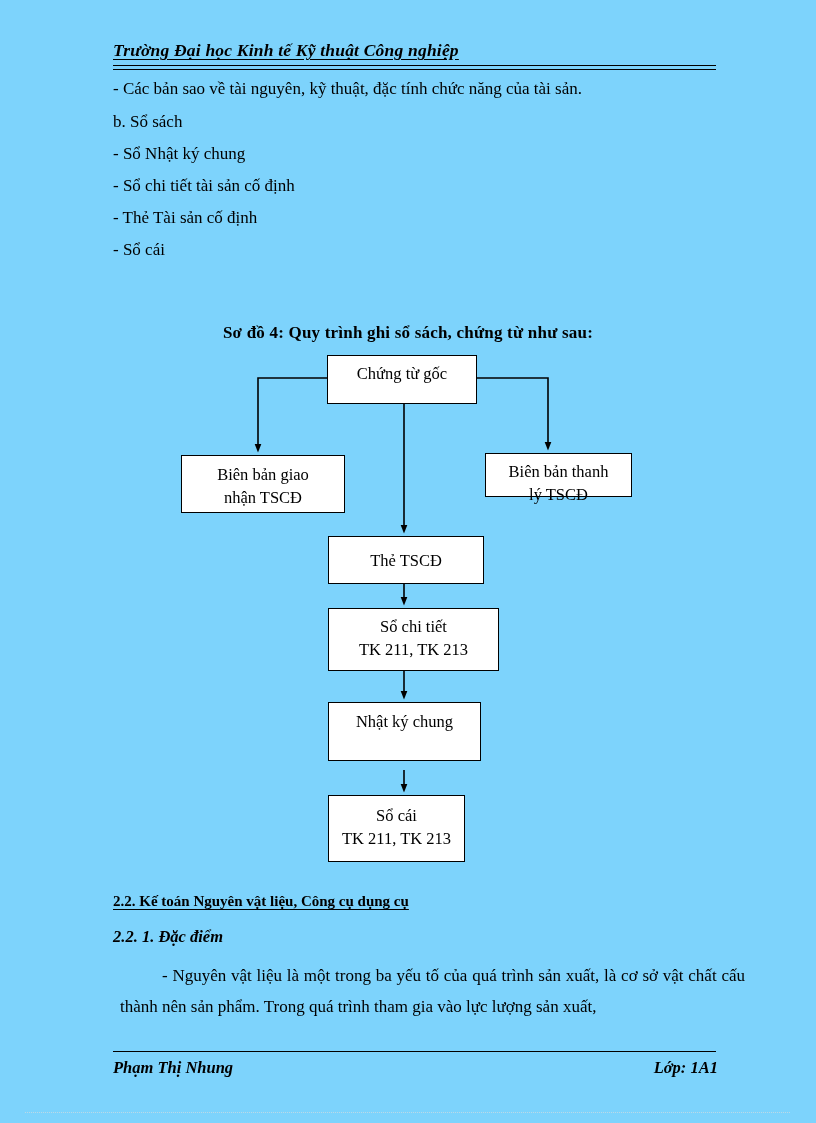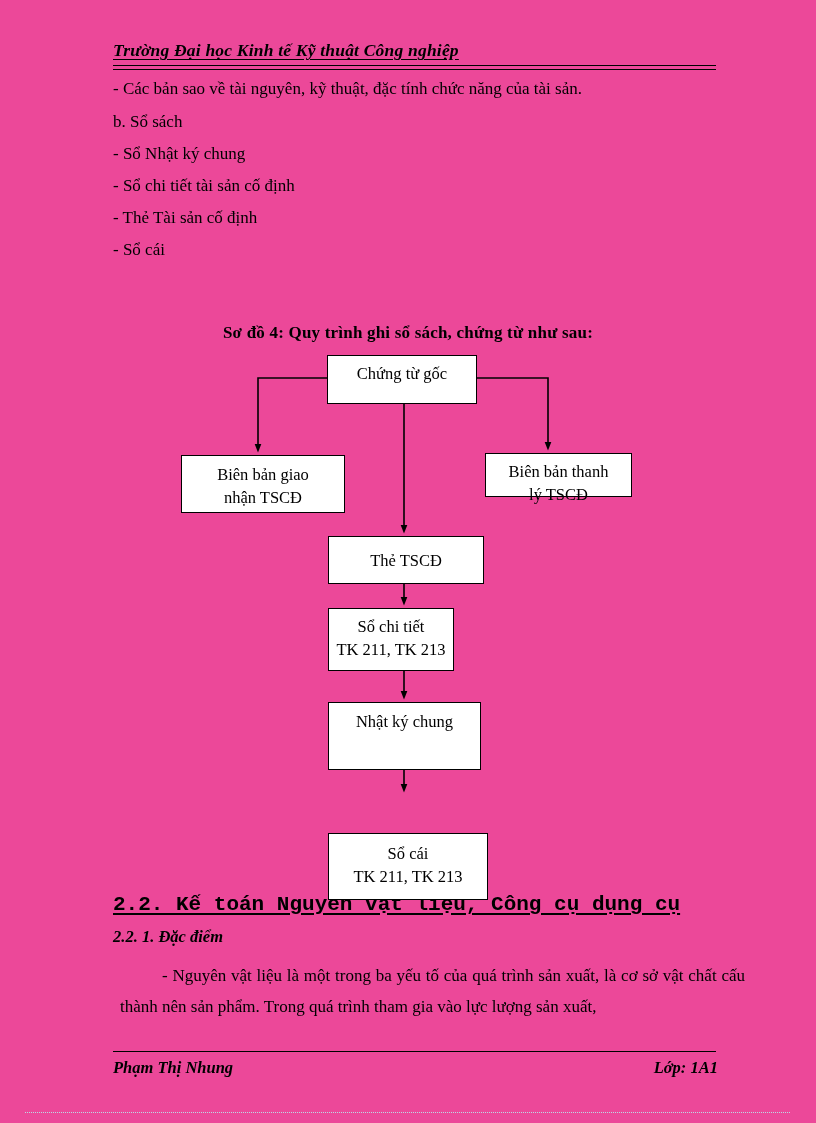--- a/index.html
+++ b/index.html
@@ -9,21 +9,21 @@
   }
   body {
     font-family: "Liberation Serif", "DejaVu Serif", serif;
     color: #000000;
   }
   .page {
     position: relative;
     width: 816px;
     height: 1123px;
     margin: 0 auto;
-    background: #ec4899;
+    background: #7dd3fc;
     overflow: hidden;
   }
 
   
   .header {
     position: absolute;
     left: 113px;
     top: 40px;
     width: 600px;
   }
@@ -88,35 +88,34 @@
     text-align: right;
     z-index: 3;
   }
   .node .ln { display: block; white-space: nowrap; }
 
   
   #node-chung-tu-goc { left: 327px; top: 355px; width: 150px; height: 49px; padding-top: 6px; }
   #node-bien-ban-giao-nhan { left: 181px; top: 455px; width: 164px; height: 58px; padding-top: 7px; }
   #node-bien-ban-thanh-ly { left: 485px; top: 453px; width: 147px; height: 44px; padding-top: 6px; }
   #node-the-tscd { left: 328px; top: 536px; width: 156px; height: 48px; padding-top: 12px; }
-  #node-so-chi-tiet { left: 328px; top: 608px; width: 126px; height: 63px; padding-top: 6px; }
-  #node-nhat-ky-chung { left: 328px; top: 702px; width: 153px; height: 68px; padding-top: 7px; }
-  #node-so-cai { left: 328px; top: 833px; width: 160px; height: 67px; padding-top: 8px; }
+  #node-so-chi-tiet { left: 328px; top: 608px; width: 171px; height: 63px; padding-top: 6px; }
+  #node-nhat-ky-chung { left: 328px; top: 702px; width: 153px; height: 59px; padding-top: 7px; }
+  #node-so-cai { left: 328px; top: 795px; width: 137px; height: 67px; padding-top: 8px; }
 
   
   .heading-main {
     position: absolute;
     left: 113px;
     top: 893px;
-    font-size: 21px;
+    font-size: 15px;
     font-weight: bold;
     text-decoration: underline;
     text-underline-offset: 3px;
     white-space: nowrap;
-    font-family: Liberation Mono, monospace;
   }
   .heading-sub {
     position: absolute;
     left: 113px;
     top: 927px;
     font-size: 16.5px;
     font-weight: bold;
     font-style: italic;
     white-space: nowrap;
   }

